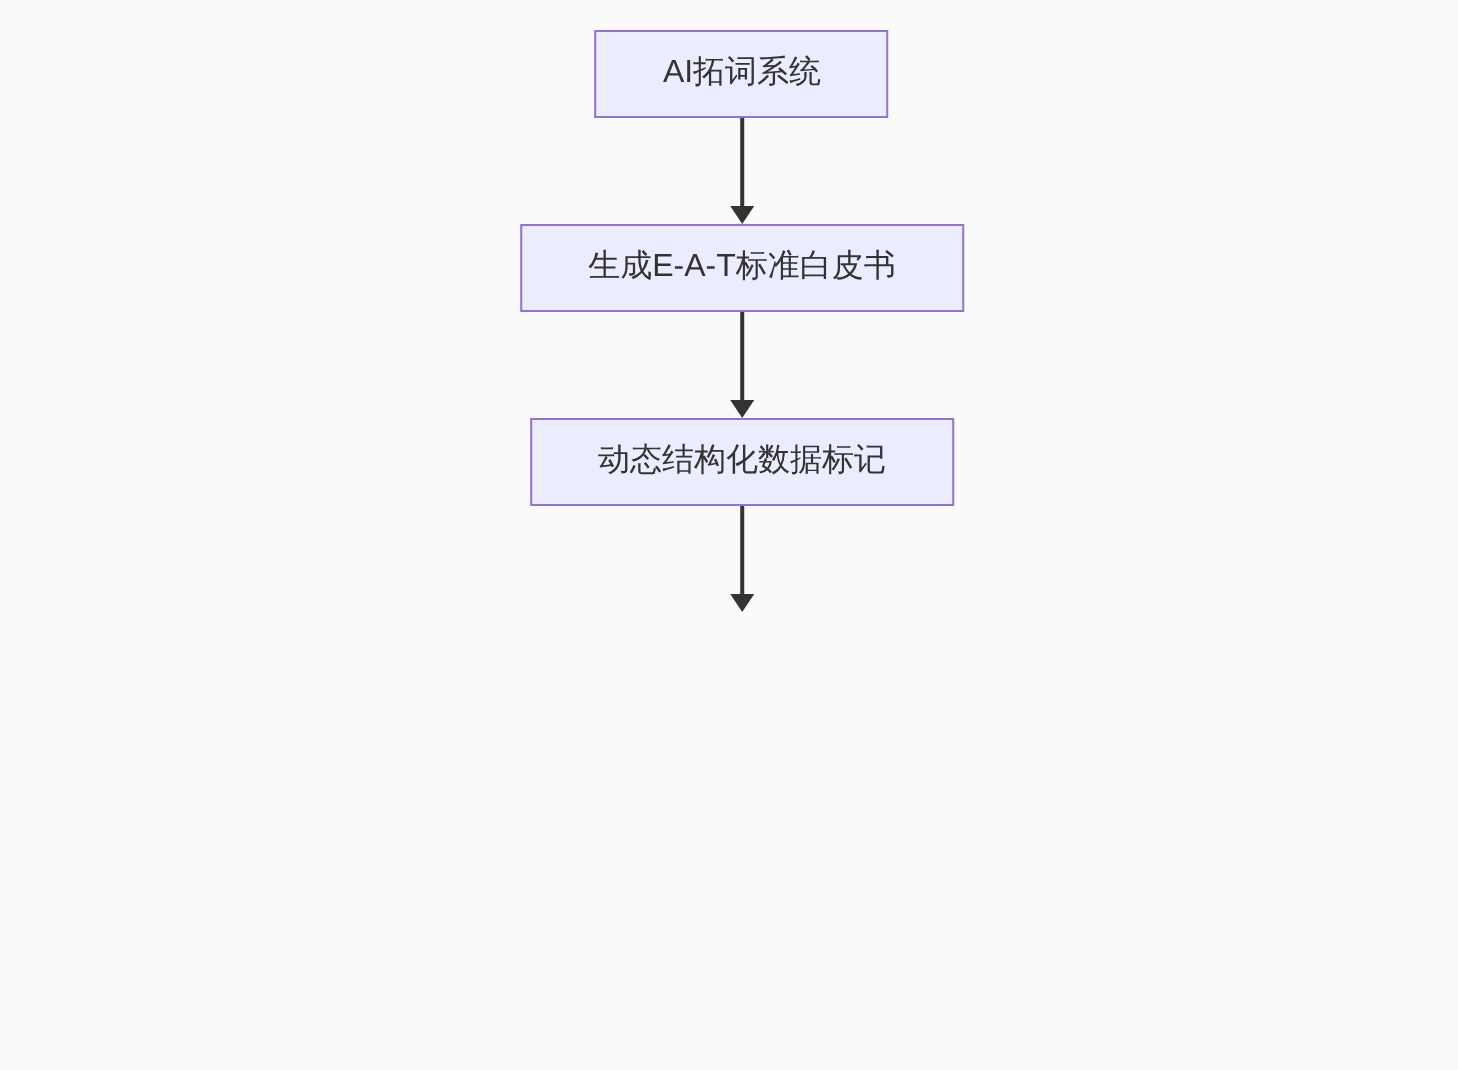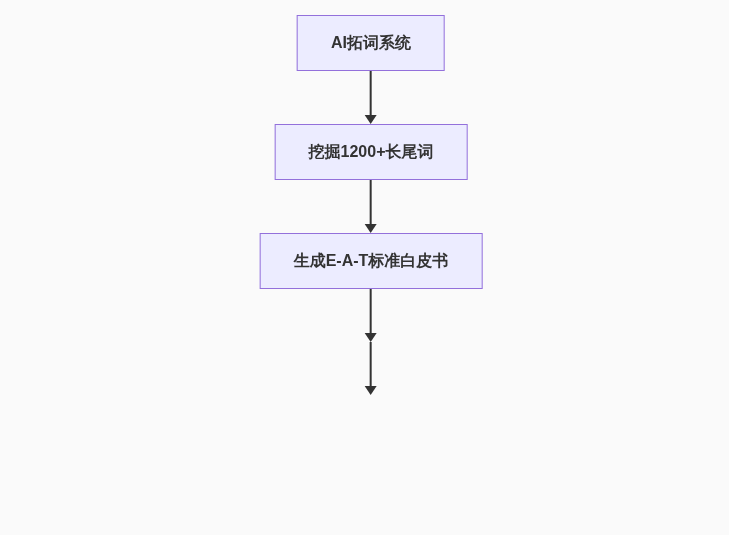--- a/index.html
+++ b/index.html
@@ -29,29 +29,28 @@
     display: flex;
     flex-direction: column;
     align-items: center;
   }
   .node-wrap {
     display: flex;
     flex-direction: column;
     align-items: center;
   }
   .node {
-    height: 56px;
+    height: 44px;
     padding: 0 33px;
     background: var(--node-fill);
     border: 1px solid var(--node-border);
     display: flex;
     align-items: center;
     justify-content: flex-start;
     white-space: nowrap;
-    font-weight: bold;
   }
   .node-label {
     font-size: 16px;
     color: var(--text-color);
     line-height: 1;
   }
   .arrow {
     height: 53px;
     display: flex;
     flex-direction: column;
@@ -78,41 +77,35 @@
   <div class="node-wrap">
     <div class="node">
       <span class="node-label">AI拓词系统</span>
     </div>
     <div class="arrow">
       <div class="arrow-line"></div>
       <div class="arrow-head"></div>
     </div>
   </div>
 
-  <div class="node-wrap">
-    <div class="node">
-      <span class="node-label">挖掘1200+长尾词</span>
-    </div>
-    <div class="arrow">
-      <div class="arrow-line"></div>
-      <div class="arrow-head"></div>
-    </div>
-  </div>
 
   <div class="node-wrap">
     <div class="node">
       <span class="node-label">生成E-A-T标准白皮书</span>
     </div>
     <div class="arrow">
       <div class="arrow-line"></div>
       <div class="arrow-head"></div>
     </div>
   </div>
 
   <div class="node-wrap">
+    <div class="node">
+      <span class="node-label">动态结构化数据标记</span>
+    </div>
     <div class="arrow">
       <div class="arrow-line"></div>
       <div class="arrow-head"></div>
     </div>
   </div>
 
 </div>
 </div>
 
 </body></html>

